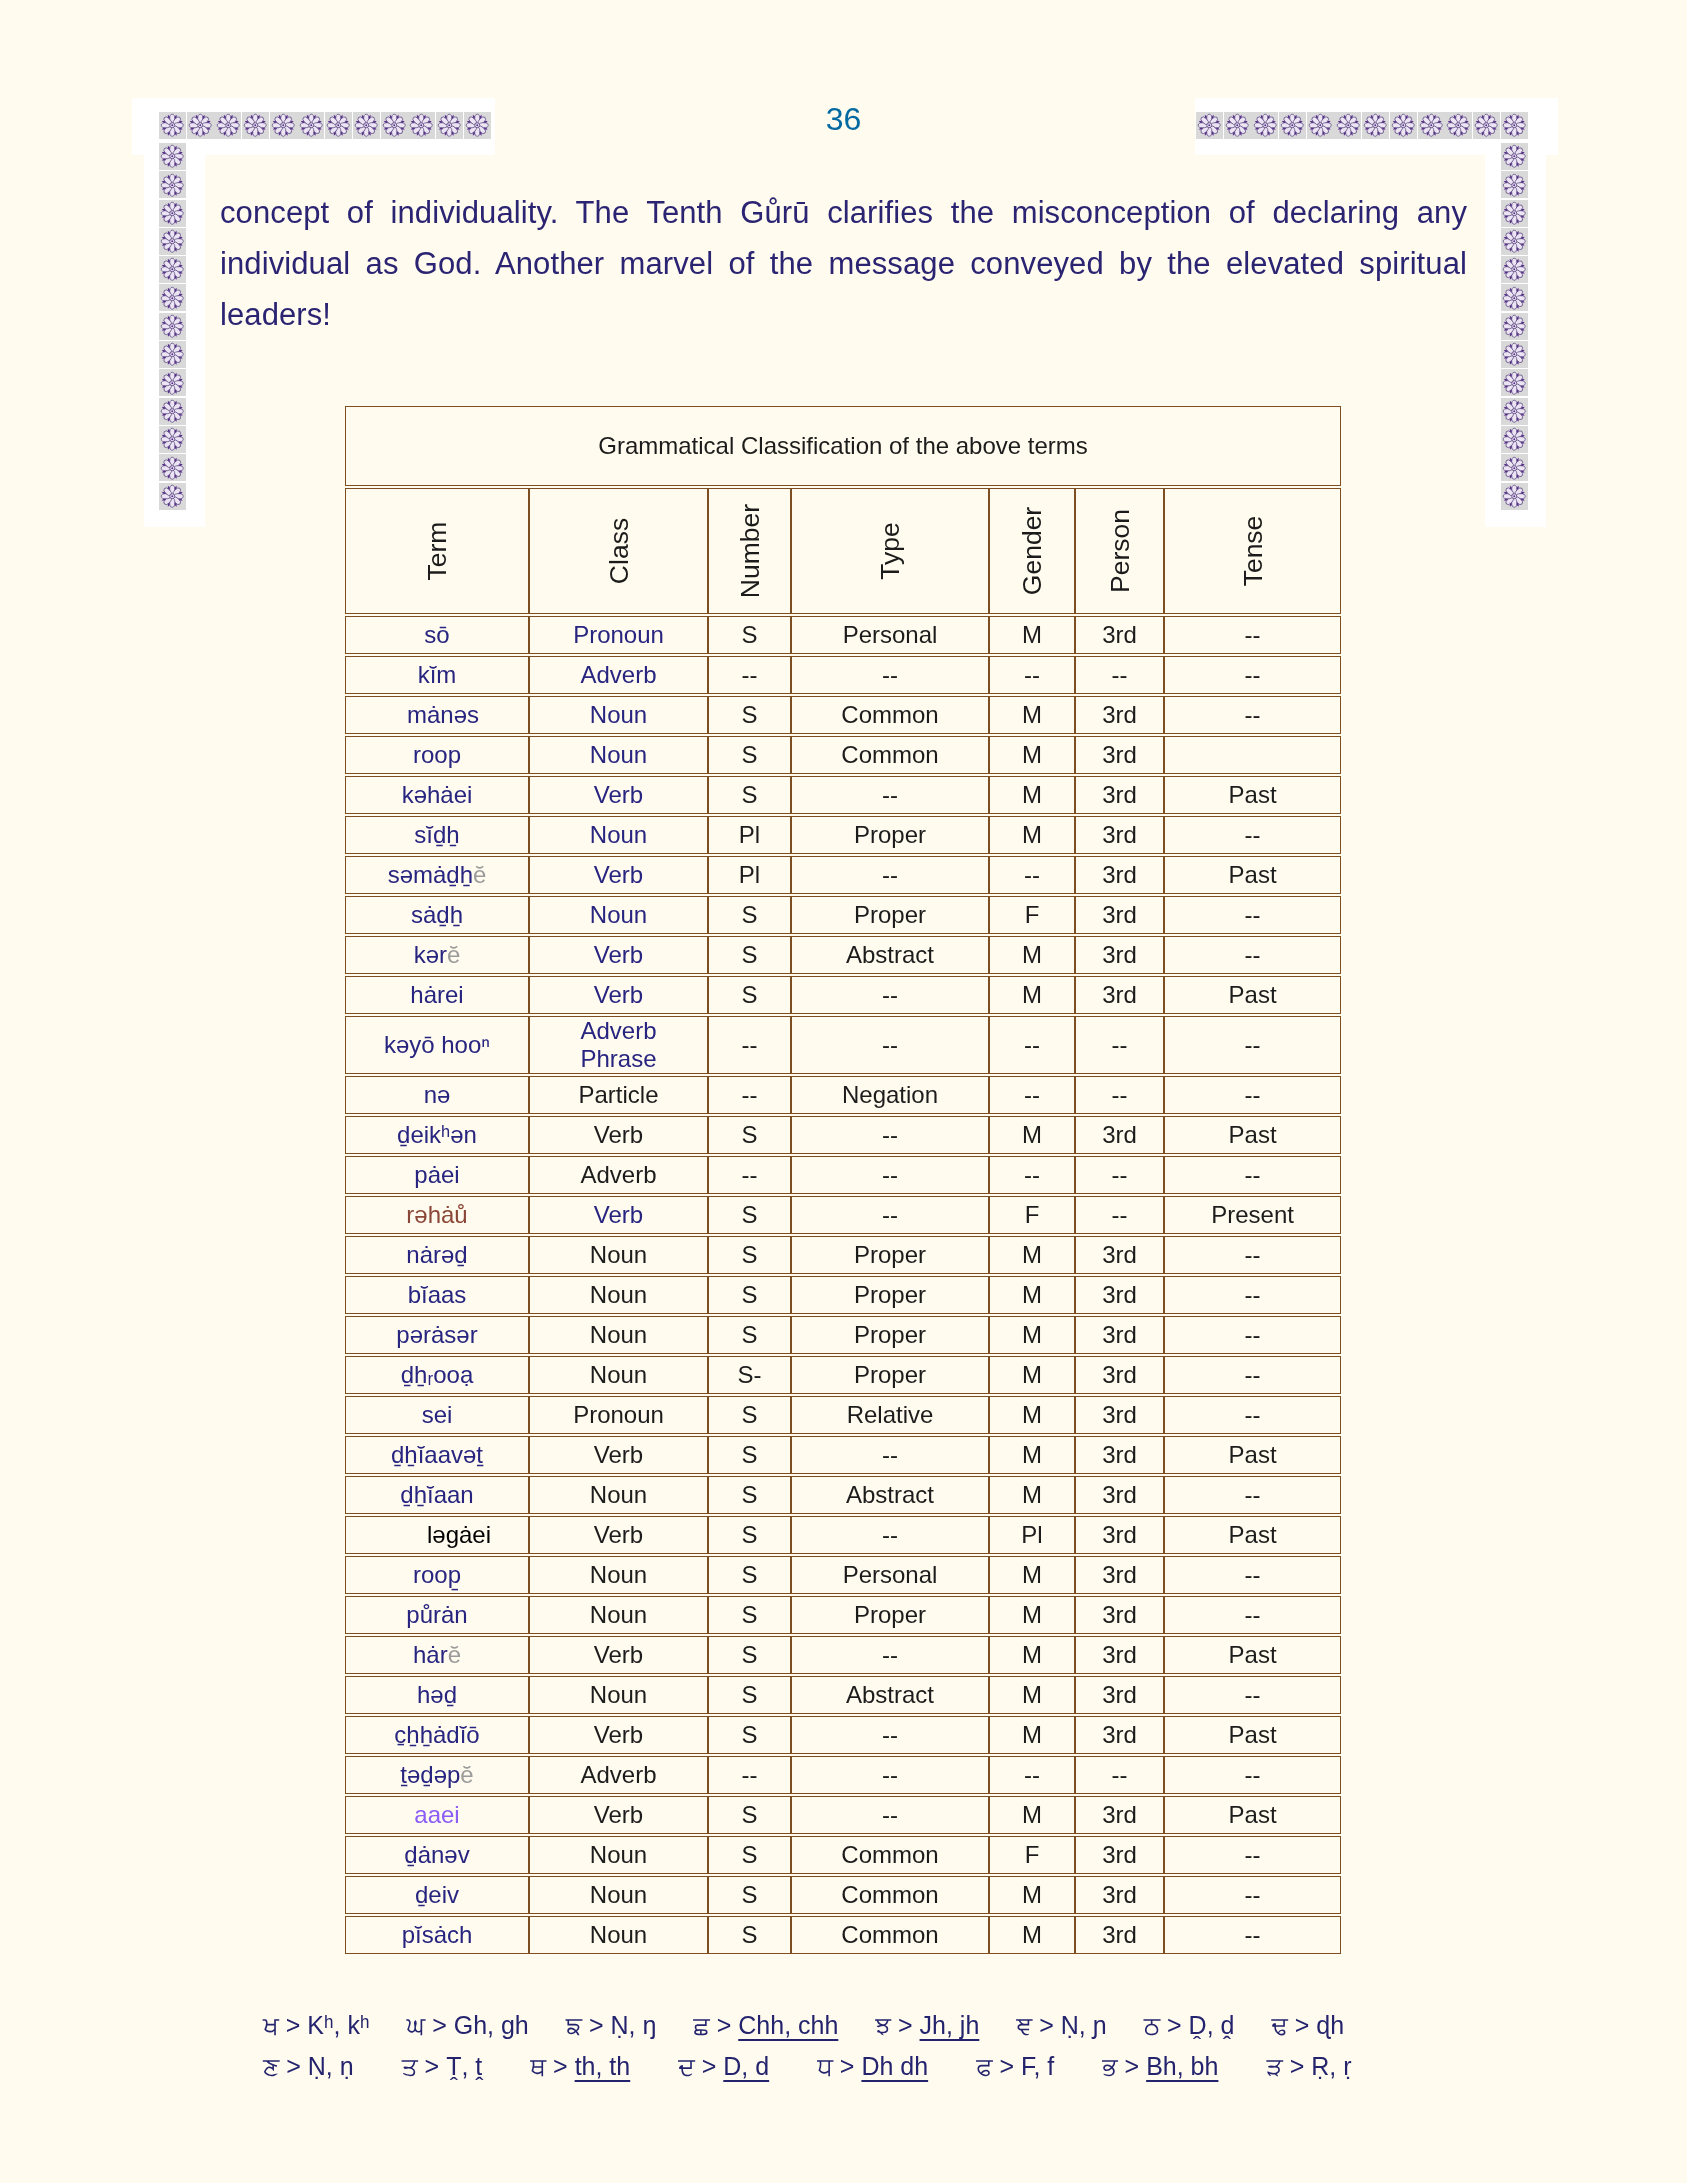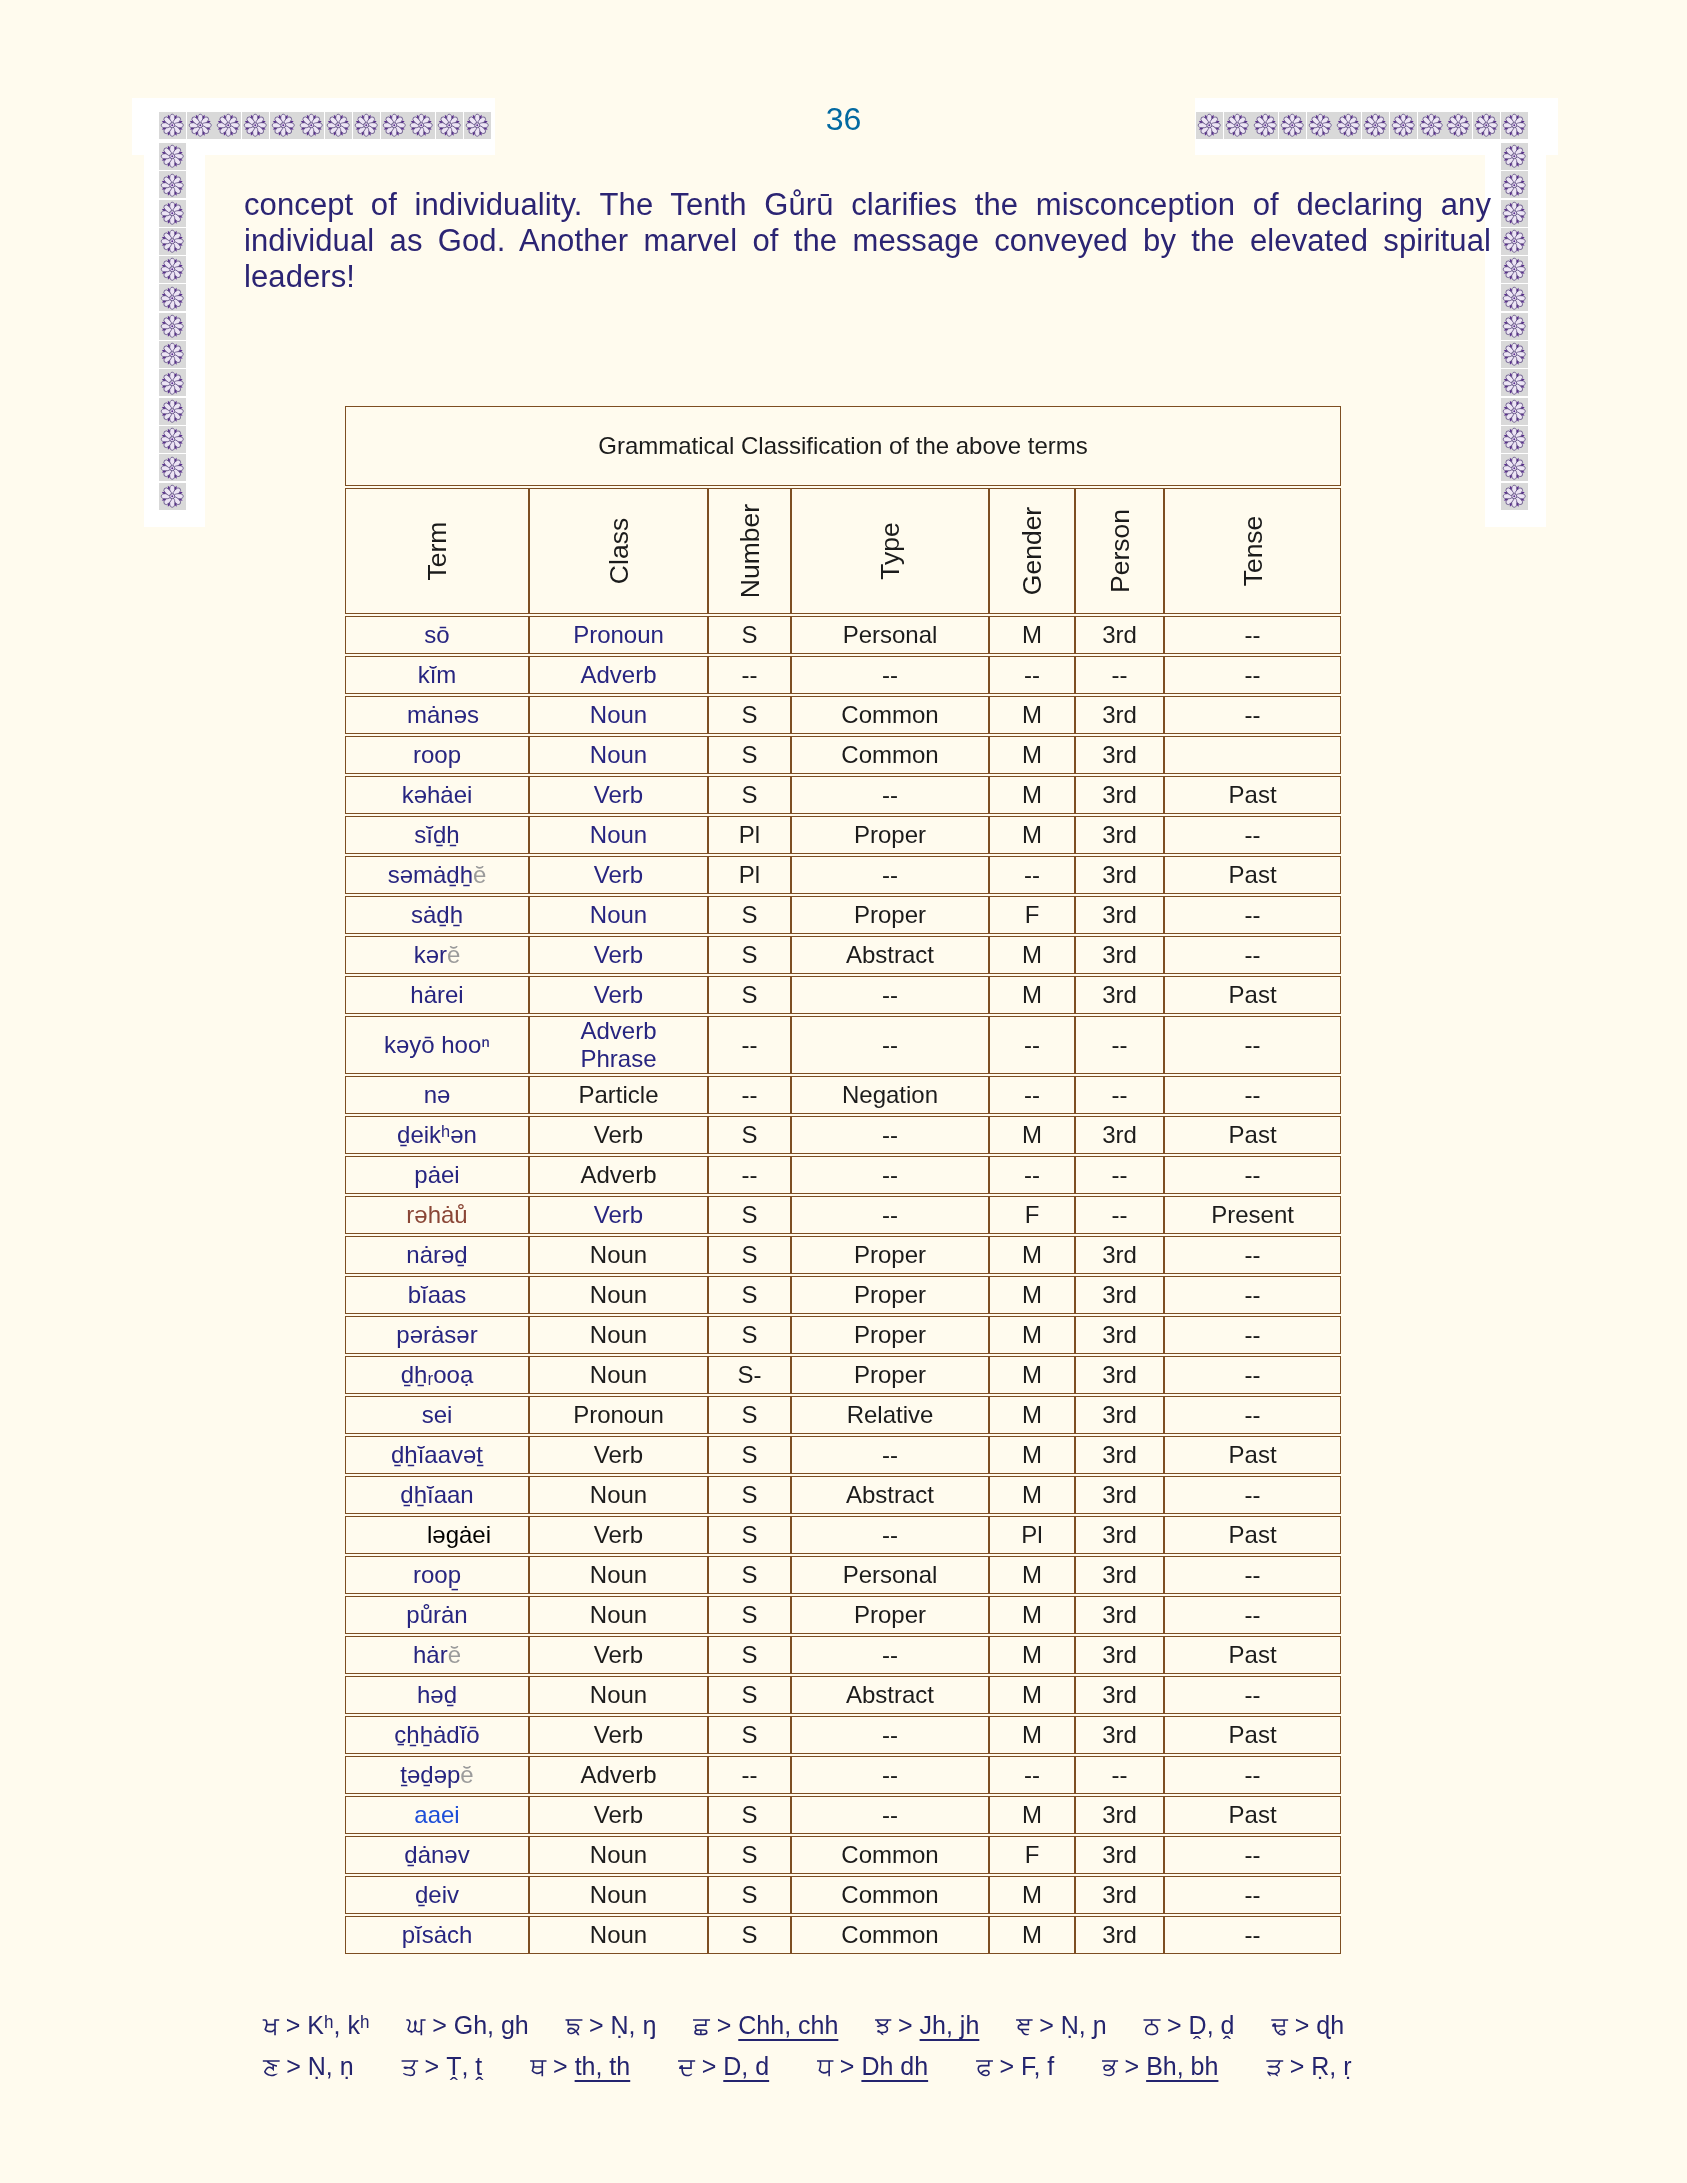--- a/index.html
+++ b/index.html
@@ -7,21 +7,21 @@
         font-family:"Liberation Sans",sans-serif;overflow:hidden;}
   .backing{position:absolute;background:#ffffff;}
   .strip{position:absolute;display:flex;}
   .strip-h{flex-direction:row;gap:0.7px;}
   .strip-v{flex-direction:column;gap:1.3px;}
   .tile{width:27px;height:27px;background:#d9d9d9;display:flex;align-items:center;justify-content:center;flex:0 0 auto;}
   .tile svg{width:24.5px;height:24.5px;display:block;}
   .page-number{position:absolute;top:101px;left:0;width:100%;text-align:center;
                font-size:32px;color:#0369a1;}
   .paragraph{position:absolute;left:220px;top:187px;width:1247px;font-size:31px;
-             line-height:36px;color:#2b2473;text-align:justify;letter-spacing:0.1px;margin-left:24px;}
+             line-height:51px;color:#2b2473;text-align:justify;letter-spacing:0.1px;}
   table.gram{position:absolute;left:345px;top:404px;width:996px;
              border-collapse:separate;border-spacing:0 2px;table-layout:fixed;}
   table.gram td{border:1.3px solid #7d4e22;font-size:24px;color:#1c1c1c;text-align:center;
                 vertical-align:middle;padding:0;white-space:pre-line;overflow:hidden;}
   td.title-cell{height:78px;font-size:28px;color:#1b1b1b;}
   tr.head-row td{height:124px;position:relative;}
   tr.head-row td span{position:absolute;left:50%;top:50%;
                       transform:translate(-50%,-50%) rotate(-90deg);
                       white-space:nowrap;font-size:26.5px;color:#1b1b1b;}
   tr.data-row td{height:36px;}
@@ -1536,21 +1536,21 @@
         <tr class="data-row">
           <td class="c-term"><span style="color: rgb(39, 37, 128);">ṯəḏəp</span><span style="color: rgb(155, 155, 155);">ĕ</span></td>
           <td>Adverb</td>
           <td>--</td>
           <td>--</td>
           <td>--</td>
           <td>--</td>
           <td>--</td>
         </tr>
         <tr class="data-row">
-          <td class="c-term"><span style="color: #1d4ed8;">aaei</span></td>
+          <td class="c-term"><span style="color: #8b5cf6;">aaei</span></td>
           <td>Verb</td>
           <td>S</td>
           <td>--</td>
           <td>M</td>
           <td>3rd</td>
           <td>Past</td>
         </tr>
         <tr class="data-row">
           <td class="c-term"><span style="color: rgb(39, 37, 128);">ḏȧnəv</span></td>
           <td>Noun</td>

